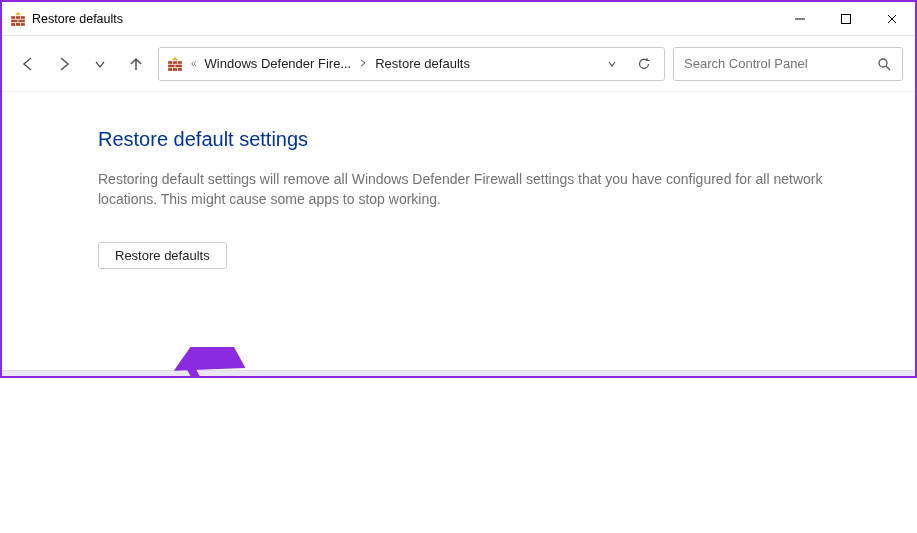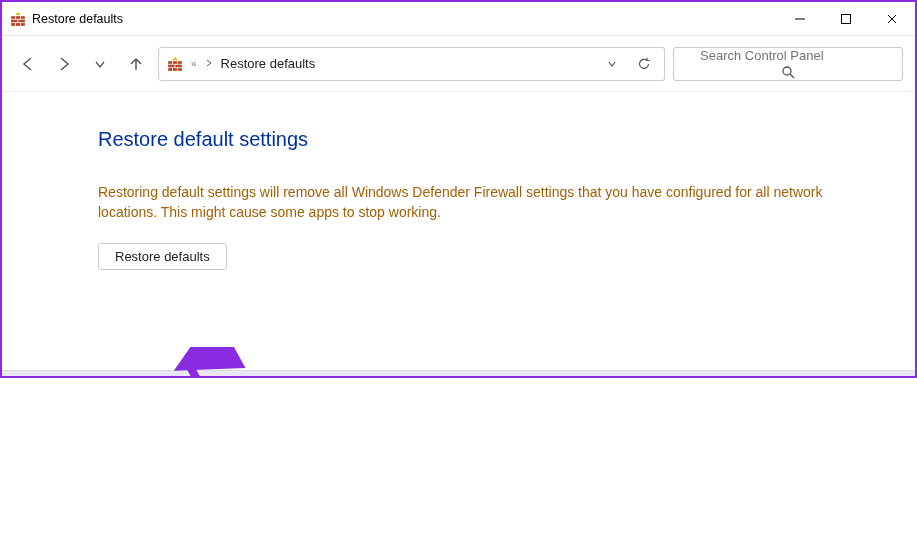--- a/index.html
+++ b/index.html
@@ -46,35 +46,34 @@
     .breadcrumb-text { font-size: 13px; color: #222; white-space: nowrap; }
     .breadcrumb-sep { font-size: 10px; color: #777; }
     .addr-spacer { flex:1; }
     .addr-ctrl { width: 24px; height: 24px; display:flex; align-items:center; justify-content:center; flex-shrink:0; }
     .search-box {
       width: 230px; height: 34px;
       border: 1px solid #ccc;
       border-radius: 3px;
       display: flex; align-items: center;
       padding: 0 10px;
-      flex-direction: column;
     }
     .search-box input {
       border: none; outline: none; flex: 1; font-size: 13px; color: #666;
       background: transparent;
     }
     .search-box .search-ic { width: 16px; height: 16px; display:flex; align-items:center; justify-content:center; }
 
     .content {
       flex: 1;
       padding: 36px 60px 0 96px;
       position: relative;
     }
-    .heading { font-size: 20px; color: #003399; font-weight: 400; margin-bottom: 31px; }
-    .body-text { font-size: 14px; color: #a16207; line-height: 1.45; max-width: 780px; margin-bottom: 20px; }
+    .heading { font-size: 20px; color: #003399; font-weight: 400; margin-bottom: 18px; }
+    .body-text { font-size: 14px; color: #737373; line-height: 1.45; max-width: 780px; margin-bottom: 32px; }
     .restore-btn {
       display: inline-block;
       padding: 5px 16px;
       border: 1px solid #ccc;
       border-radius: 3px;
       background: #fff;
       font-size: 13px; color: #222;
       cursor: pointer;
     }
 
@@ -164,20 +163,21 @@
           <line x1="1" y1="11.6" x2="15" y2="11.6" stroke="#fff" stroke-width="0.8"></line>
           <line x1="5.5" y1="5" x2="5.5" y2="8.3" stroke="#fff" stroke-width="0.8"></line>
           <line x1="10.5" y1="5" x2="10.5" y2="8.3" stroke="#fff" stroke-width="0.8"></line>
           <line x1="8" y1="8.3" x2="8" y2="11.6" stroke="#fff" stroke-width="0.8"></line>
           <line x1="5.5" y1="11.6" x2="5.5" y2="15" stroke="#fff" stroke-width="0.8"></line>
           <line x1="10.5" y1="11.6" x2="10.5" y2="15" stroke="#fff" stroke-width="0.8"></line>
           <path d="M8 1 L5 4 L11 4 Z" fill="#f2b900"></path>
         </svg>
       </span>
       <span class="breadcrumb-sep">«</span>
+      <span class="breadcrumb-text">Windows Defender Fire...</span>
       <span class="breadcrumb-sep">
         <svg width="8" height="8" viewBox="0 0 8 8" fill="none">
             <path d="M2 1 L6 4 L2 7" stroke="#555" stroke-width="1"></path>
           </svg>
       </span>
       <span class="breadcrumb-text">Restore defaults</span>
       <span class="addr-spacer"></span>
       <span class="addr-ctrl">
         <svg width="12" height="12" viewBox="0 0 12 12" fill="none">
             <path d="M3 4 L6 8 L9 4" stroke="#555" stroke-width="1.2"></path>

